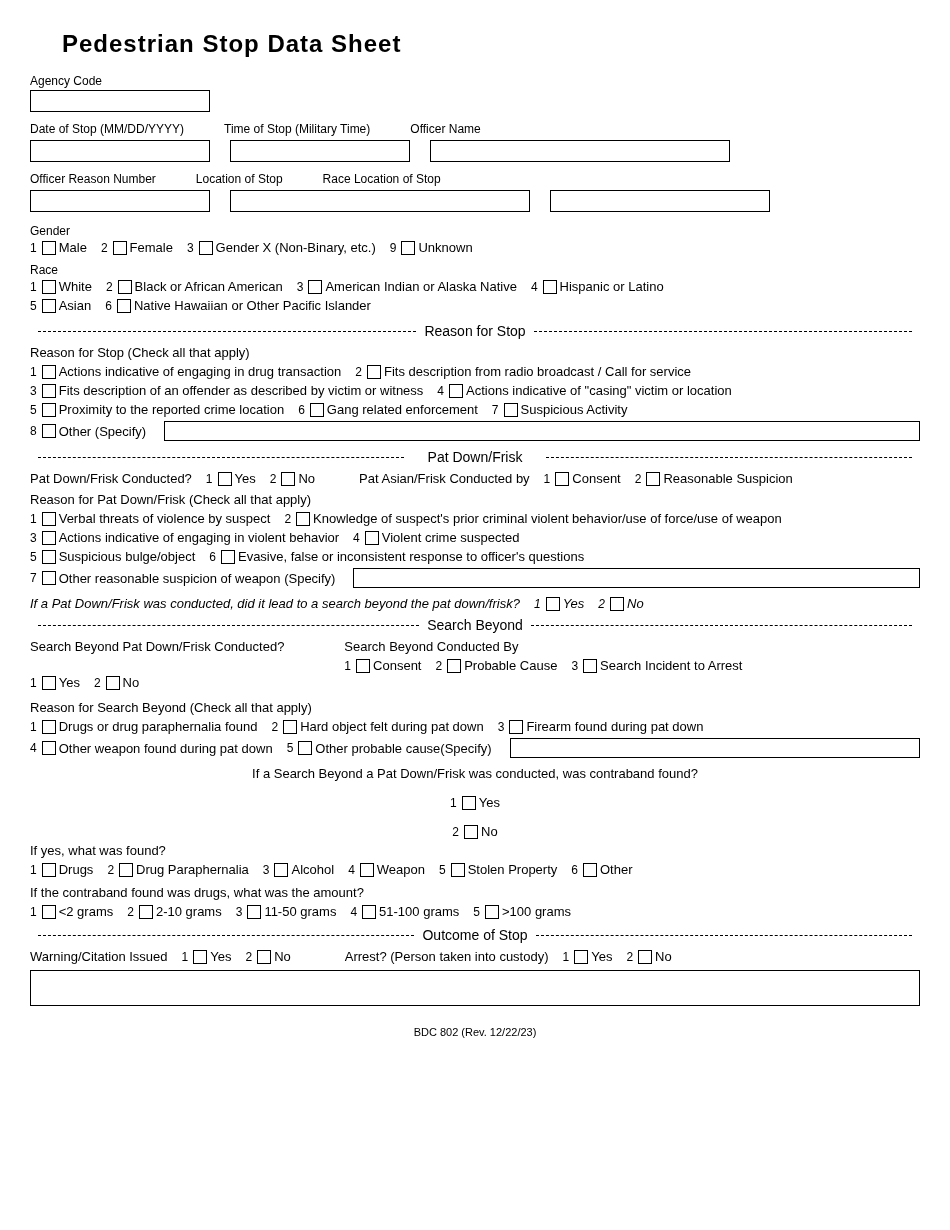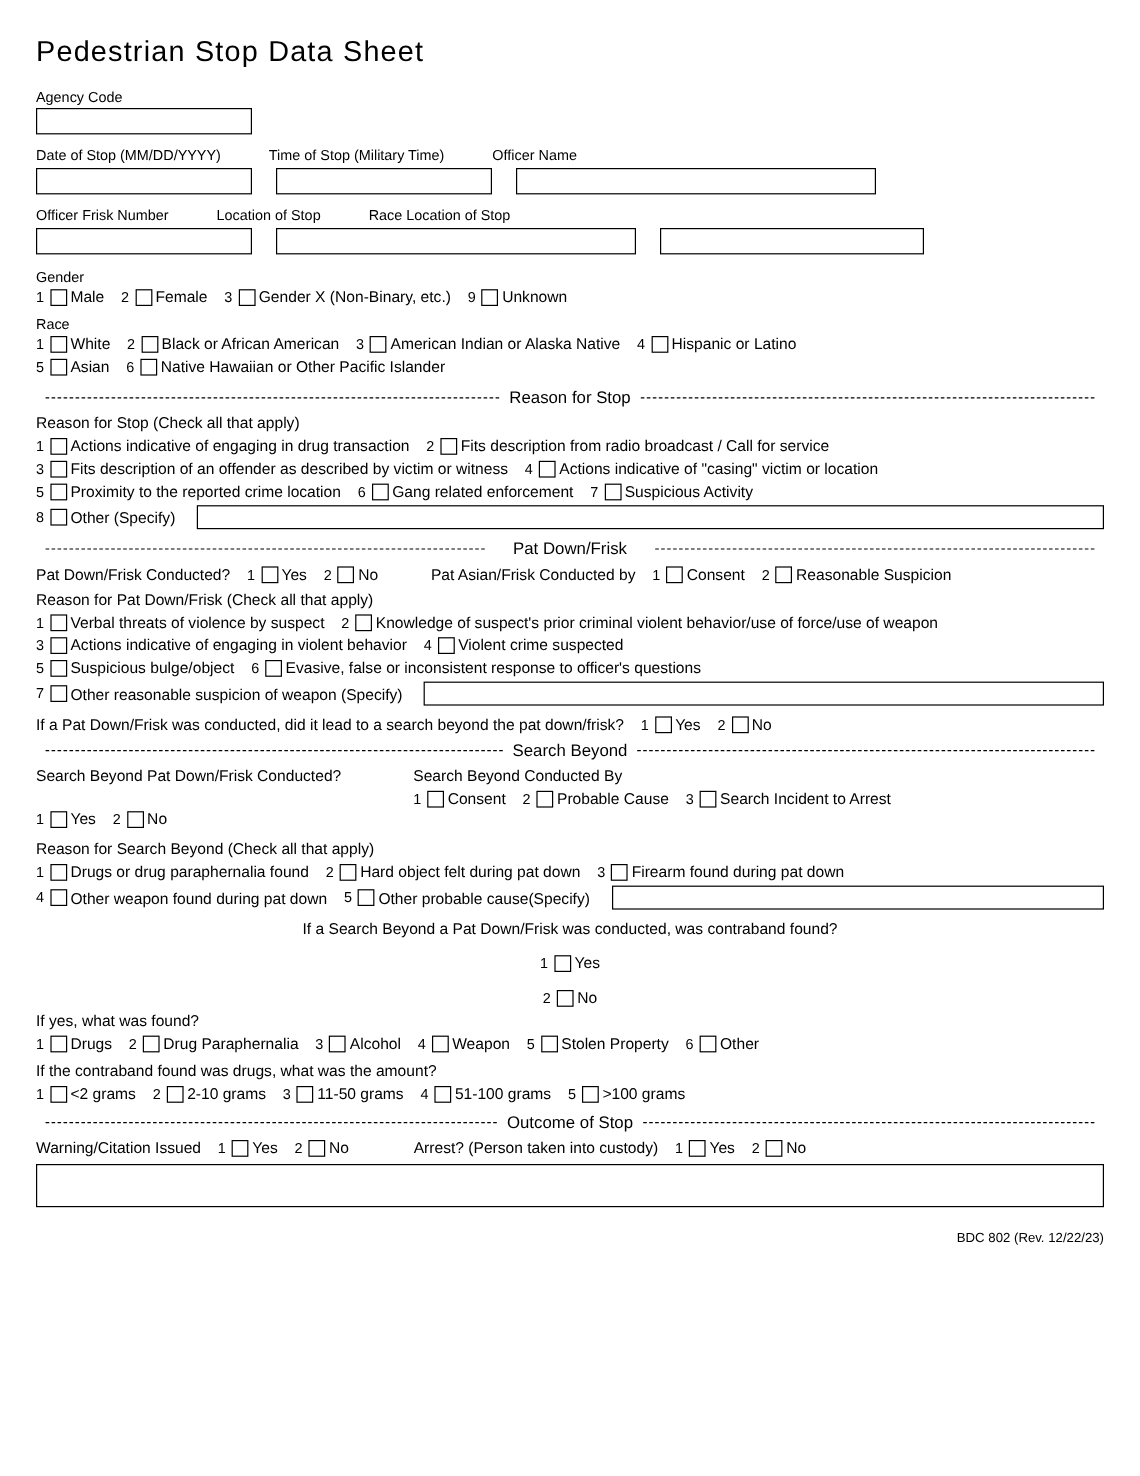--- a/index.html
+++ b/index.html
@@ -34,24 +34,25 @@
       font-size: 22px;
       flex-shrink: 0;
     }
     .org-name {
       font-size: 15px;
       font-weight: bold;
       line-height: 1.3;
     }
     .page-title {
       font-size: 24px;
-      font-weight: normal;
+      font-weight: bold;
       letter-spacing: 1px;
       text-align: right;
       padding-top: 10px;
+      margin-left: 32px;
     }
     .field-row {
       display: flex;
       align-items: flex-end;
       gap: 10px;
       margin-bottom: 8px;
       flex-wrap: wrap;
     }
     .field-group {
       display: flex;
@@ -125,21 +126,21 @@
       flex: 1;
     }
     .violations-box {
       width: 100%;
       height: 36px;
       border: 1px solid #000;
       background: #fff;
       margin-top: 2px;
     }
     .footer-text {
-      text-align: right;
+      text-align: center;
       font-size: 11px;
       margin-top: 20px;
     }
     .section-block {
       margin-bottom: 8px;
     }
   </style>
 </head>
 <body>
 
@@ -166,21 +167,21 @@
   </div>
 </div>
 <div class="field-row" style="margin-bottom:10px;">
   <div class="field-input input-date"></div>
   <div class="field-input input-time" style="margin-left:10px;"></div>
   <div class="field-input input-officer-name" style="margin-left:10px;"></div>
 </div>
 
 <div class="field-row" style="margin-bottom:4px;">
   <div class="field-group">
-    <span class="field-label">Officer Frisk Number</span>
+    <span class="field-label">Officer Reason Number</span>
   </div>
   <div class="field-group" style="margin-left:30px;">
     <span class="field-label">Location of Stop</span>
   </div>
   <div class="field-group" style="margin-left:30px;">
     <span class="field-label">Race Location of Stop</span>
   </div>
 </div>
 <div class="field-row" style="margin-bottom:12px;">
   <div class="field-input input-badge"></div>
@@ -383,21 +384,21 @@
   <div class="check-row" style="align-items:center;">
     <div class="checkbox-item">
       <span class="number-label">7</span>
       <span class="checkbox-box"></span>
       <span>Other reasonable suspicion of weapon (Specify)</span>
     </div>
     <input type="text" class="text-input-specify" style="margin-left: 4px;">
   </div>
 </div>
 
-<div class="check-row" style="margin-top:6px; margin-bottom:6px;">
+<div class="check-row" style="margin-top:6px; margin-bottom:6px;font-style:italic;">
   <span>If a Pat Down/Frisk was conducted, did it lead to a search beyond the pat down/frisk?</span>
   <div class="checkbox-item">
     <span class="number-label">1</span>
     <span class="checkbox-box"></span>
     <span>Yes</span>
   </div>
   <div class="checkbox-item">
     <span class="number-label">2</span>
     <span class="checkbox-box"></span>
     <span>No</span>

